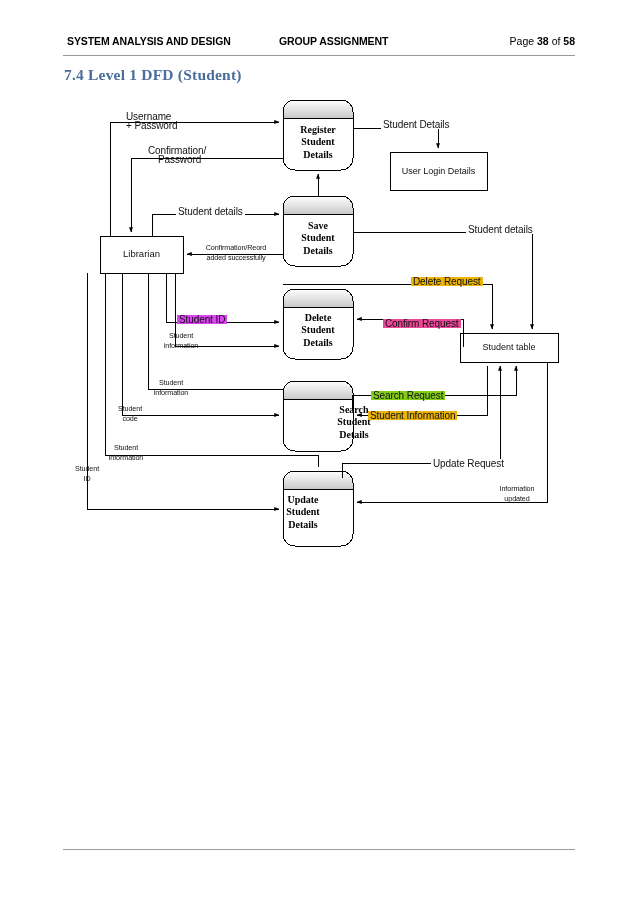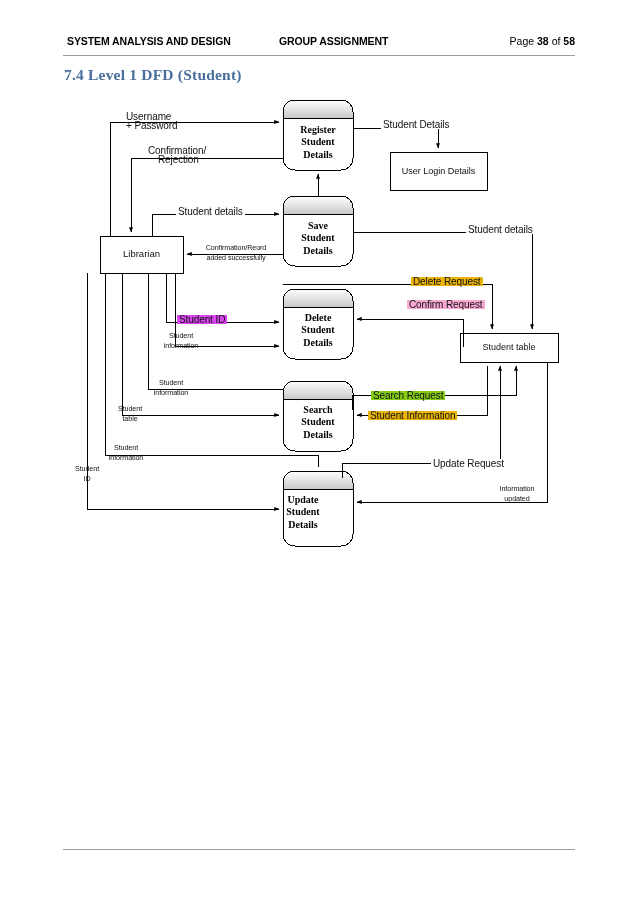--- a/index.html
+++ b/index.html
@@ -172,71 +172,71 @@
     <div class="proc-text" style="left:283px;top:220px;width:70px;">
       <div>Save</div>
       <div>Student</div>
       <div>Details</div>
     </div>
     <div class="proc-text" style="left:283px;top:312px;width:70px;">
       <div>Delete</div>
       <div>Student</div>
       <div>Details</div>
     </div>
-    <div class="proc-text" style="left:283px;top:404px;width:70px;">
+    <div class="proc-text" style="left:283px;top:404px;width:70px;padding-left:36px;">
       <div>Search</div>
       <div>Student</div>
       <div>Details</div>
     </div>
     <div class="proc-text" style="left:268px;top:494px;width:70px;">
       <div>Update</div>
       <div>Student</div>
       <div>Details</div>
     </div>
 
     <div class="ext-text" style="left:100px;top:248px;width:83px;">Librarian</div>
     <div class="store-text" style="left:390px;top:166px;width:97px;">User Login Details</div>
     <div class="store-text" style="left:460px;top:342px;width:98px;">Student table</div>
 
     <div class="lbl" style="left:126px;top:112px;">Username</div>
     <div class="lbl" style="left:126px;top:121px;">+ Password</div>
 
     <div class="lbl" style="left:148px;top:146px;">Confirmation/</div>
-    <div class="lbl" style="left:158px;top:155px;">Rejection</div>
+    <div class="lbl" style="left:158px;top:155px;">Password</div>
 
     <div class="lbl" style="left:381px;top:120px;background:#fff;padding:0 2px;">Student Details</div>
 
     <div class="lbl" style="left:176px;top:207px;background:#fff;padding:0 2px;">Student details</div>
 
     <div class="lbl2" style="left:196px;top:243px;width:80px;">
       <div>Confirmation/Reord</div>
       <div>added successfully</div>
     </div>
 
     <div class="lbl" style="left:466px;top:225px;background:#fff;padding:0 2px;">Student details</div>
 
     <div class="lbl" style="left:411px;top:277px;background:#eab308;padding:0 2px;">Delete Request</div>
 
-    <div class="lbl" style="left:383px;top:300px;background:#f9a8d4;padding:0 2px;margin-left:24px;">Confirm Request</div>
+    <div class="lbl" style="left:383px;top:319px;background:#ec4899;padding:0 2px;">Confirm Request</div>
 
     <div class="lbl" style="left:177px;top:315px;background:#d946ef;padding:0 2px;">Student ID</div>
 
     <div class="lbl2" style="left:150px;top:331px;width:62px;">
       <div>Student</div>
       <div>information</div>
     </div>
 
     <div class="lbl2" style="left:140px;top:378px;width:62px;">
       <div>Student</div>
       <div>information</div>
     </div>
 
     <div class="lbl2" style="left:105px;top:404px;width:50px;">
       <div>Student</div>
-      <div>table</div>
+      <div>code</div>
     </div>
 
     <div class="lbl" style="left:371px;top:391px;background:#84cc16;padding:0 2px;">Search Request</div>
 
     <div class="lbl" style="left:368px;top:411px;background:#eab308;padding:0 2px;">Student Information</div>
 
     <div class="lbl2" style="left:95px;top:443px;width:62px;">
       <div>Student</div>
       <div>information</div>
     </div>

